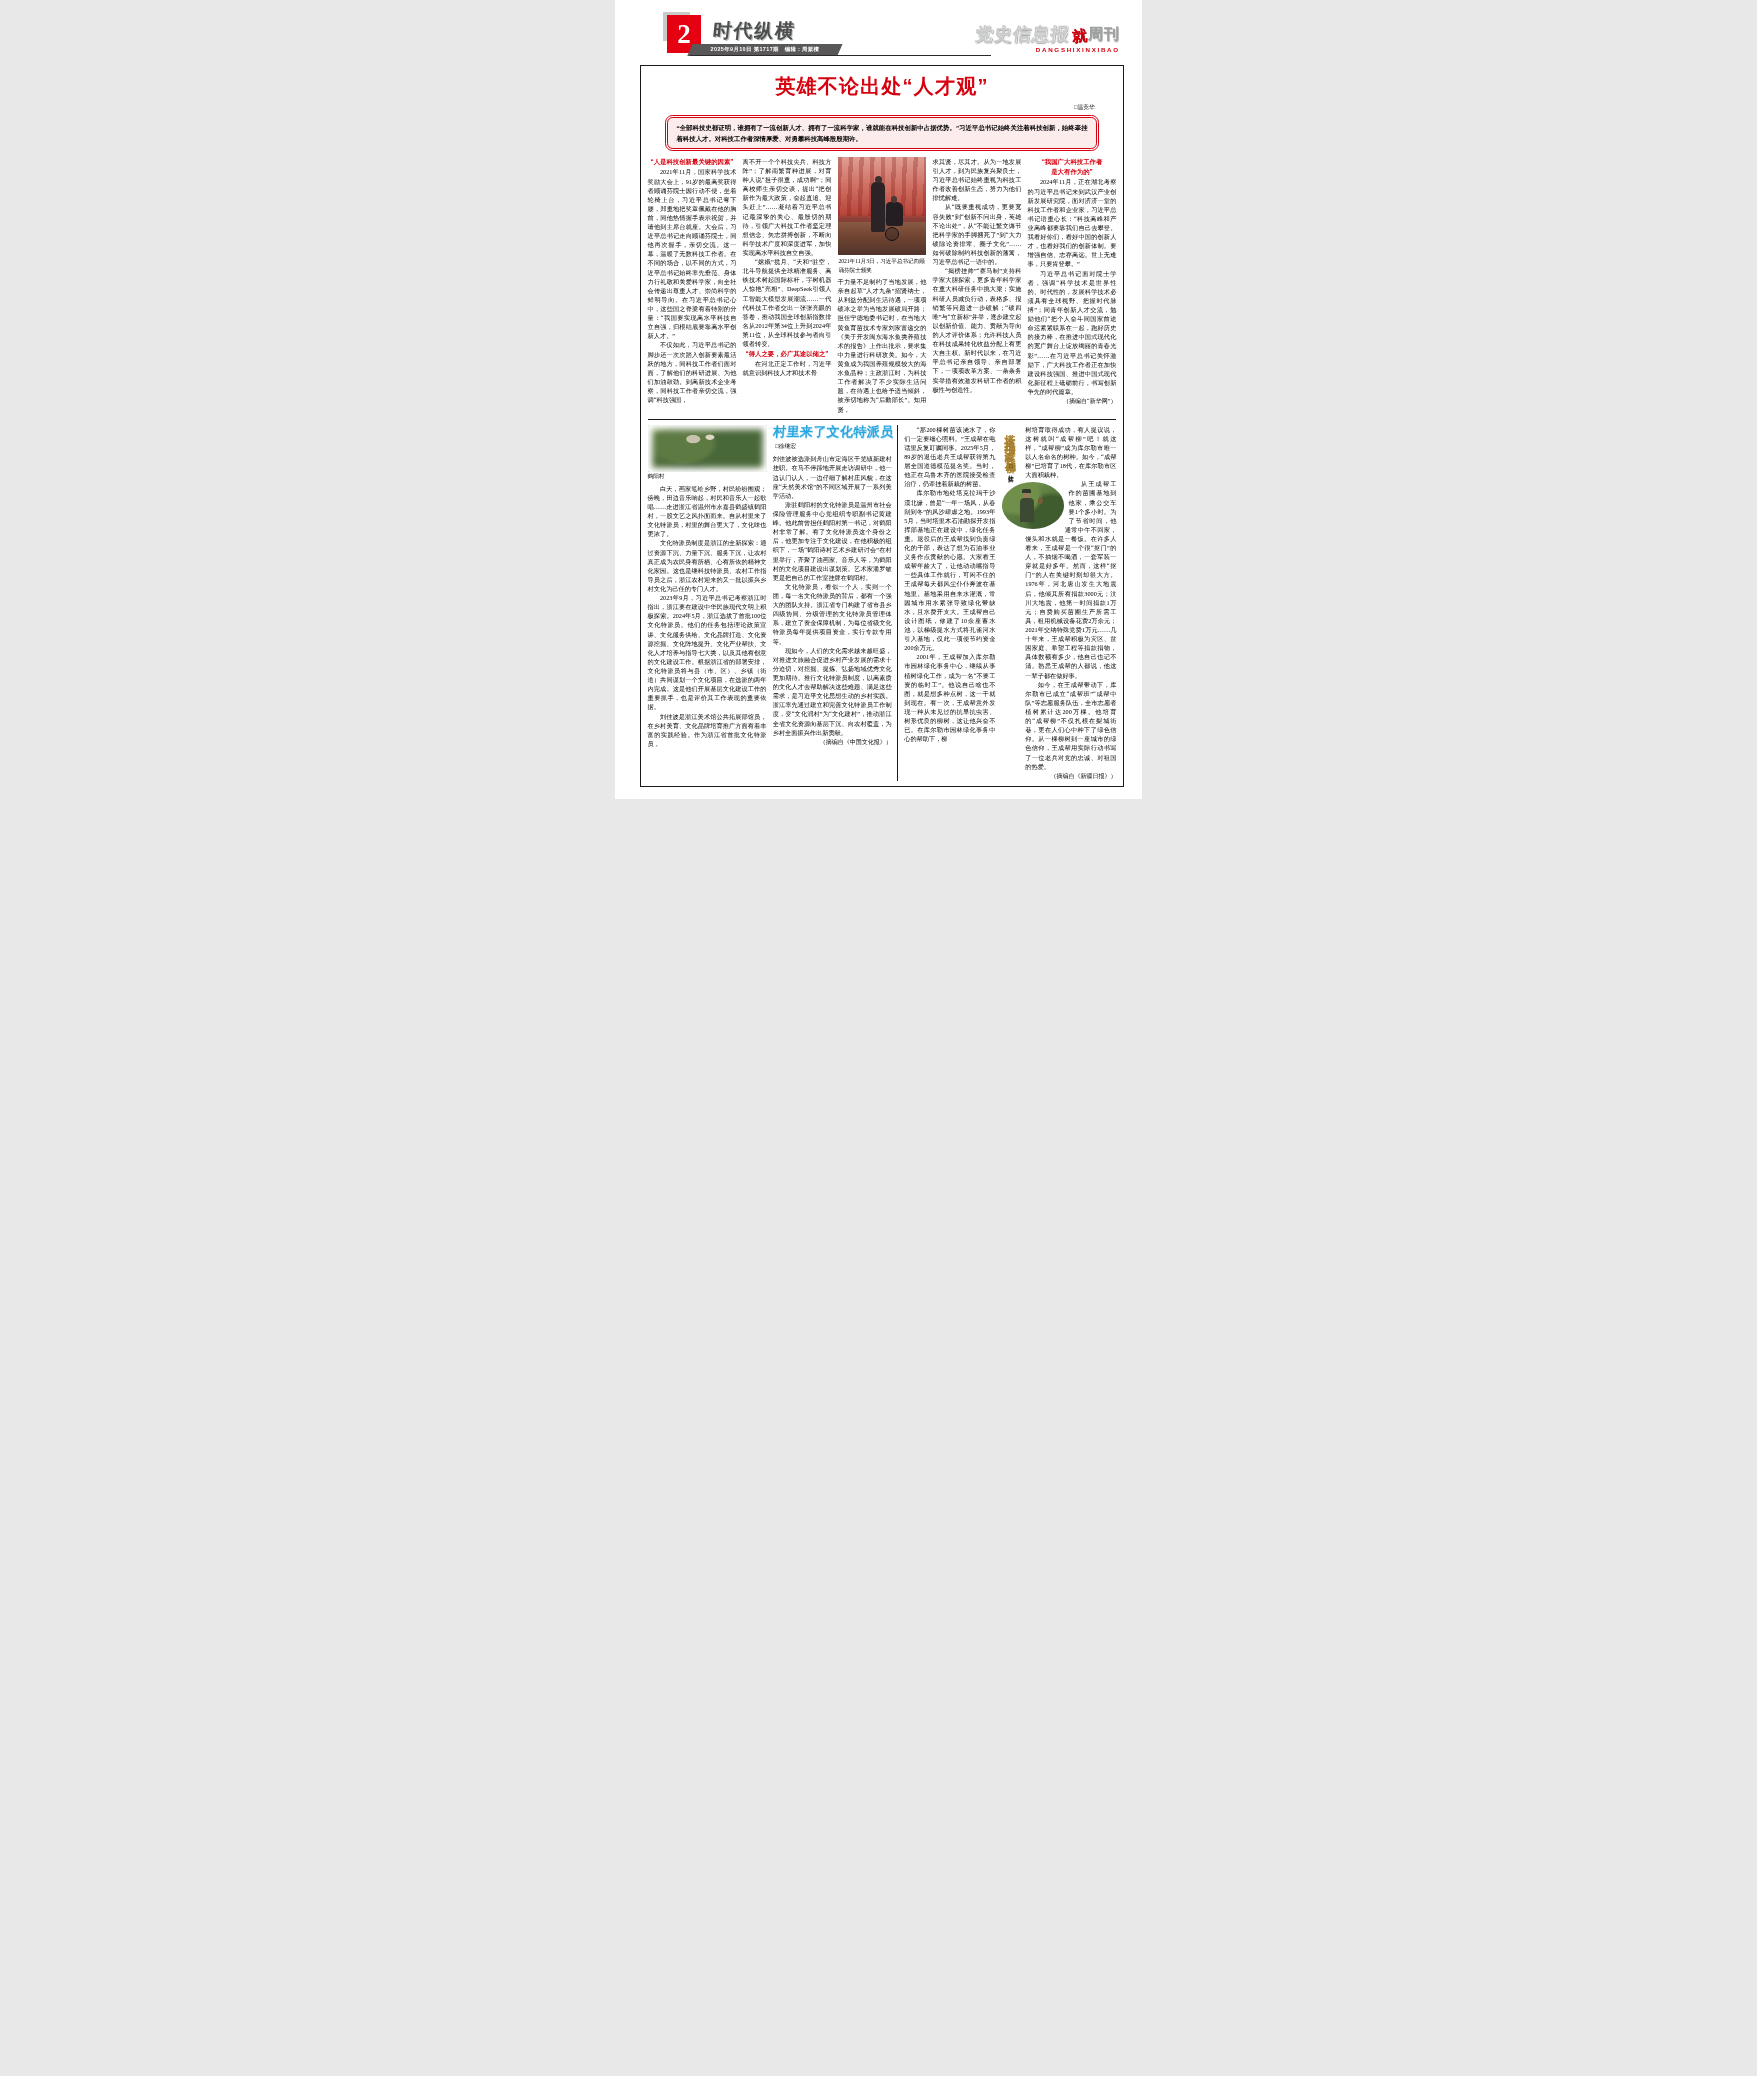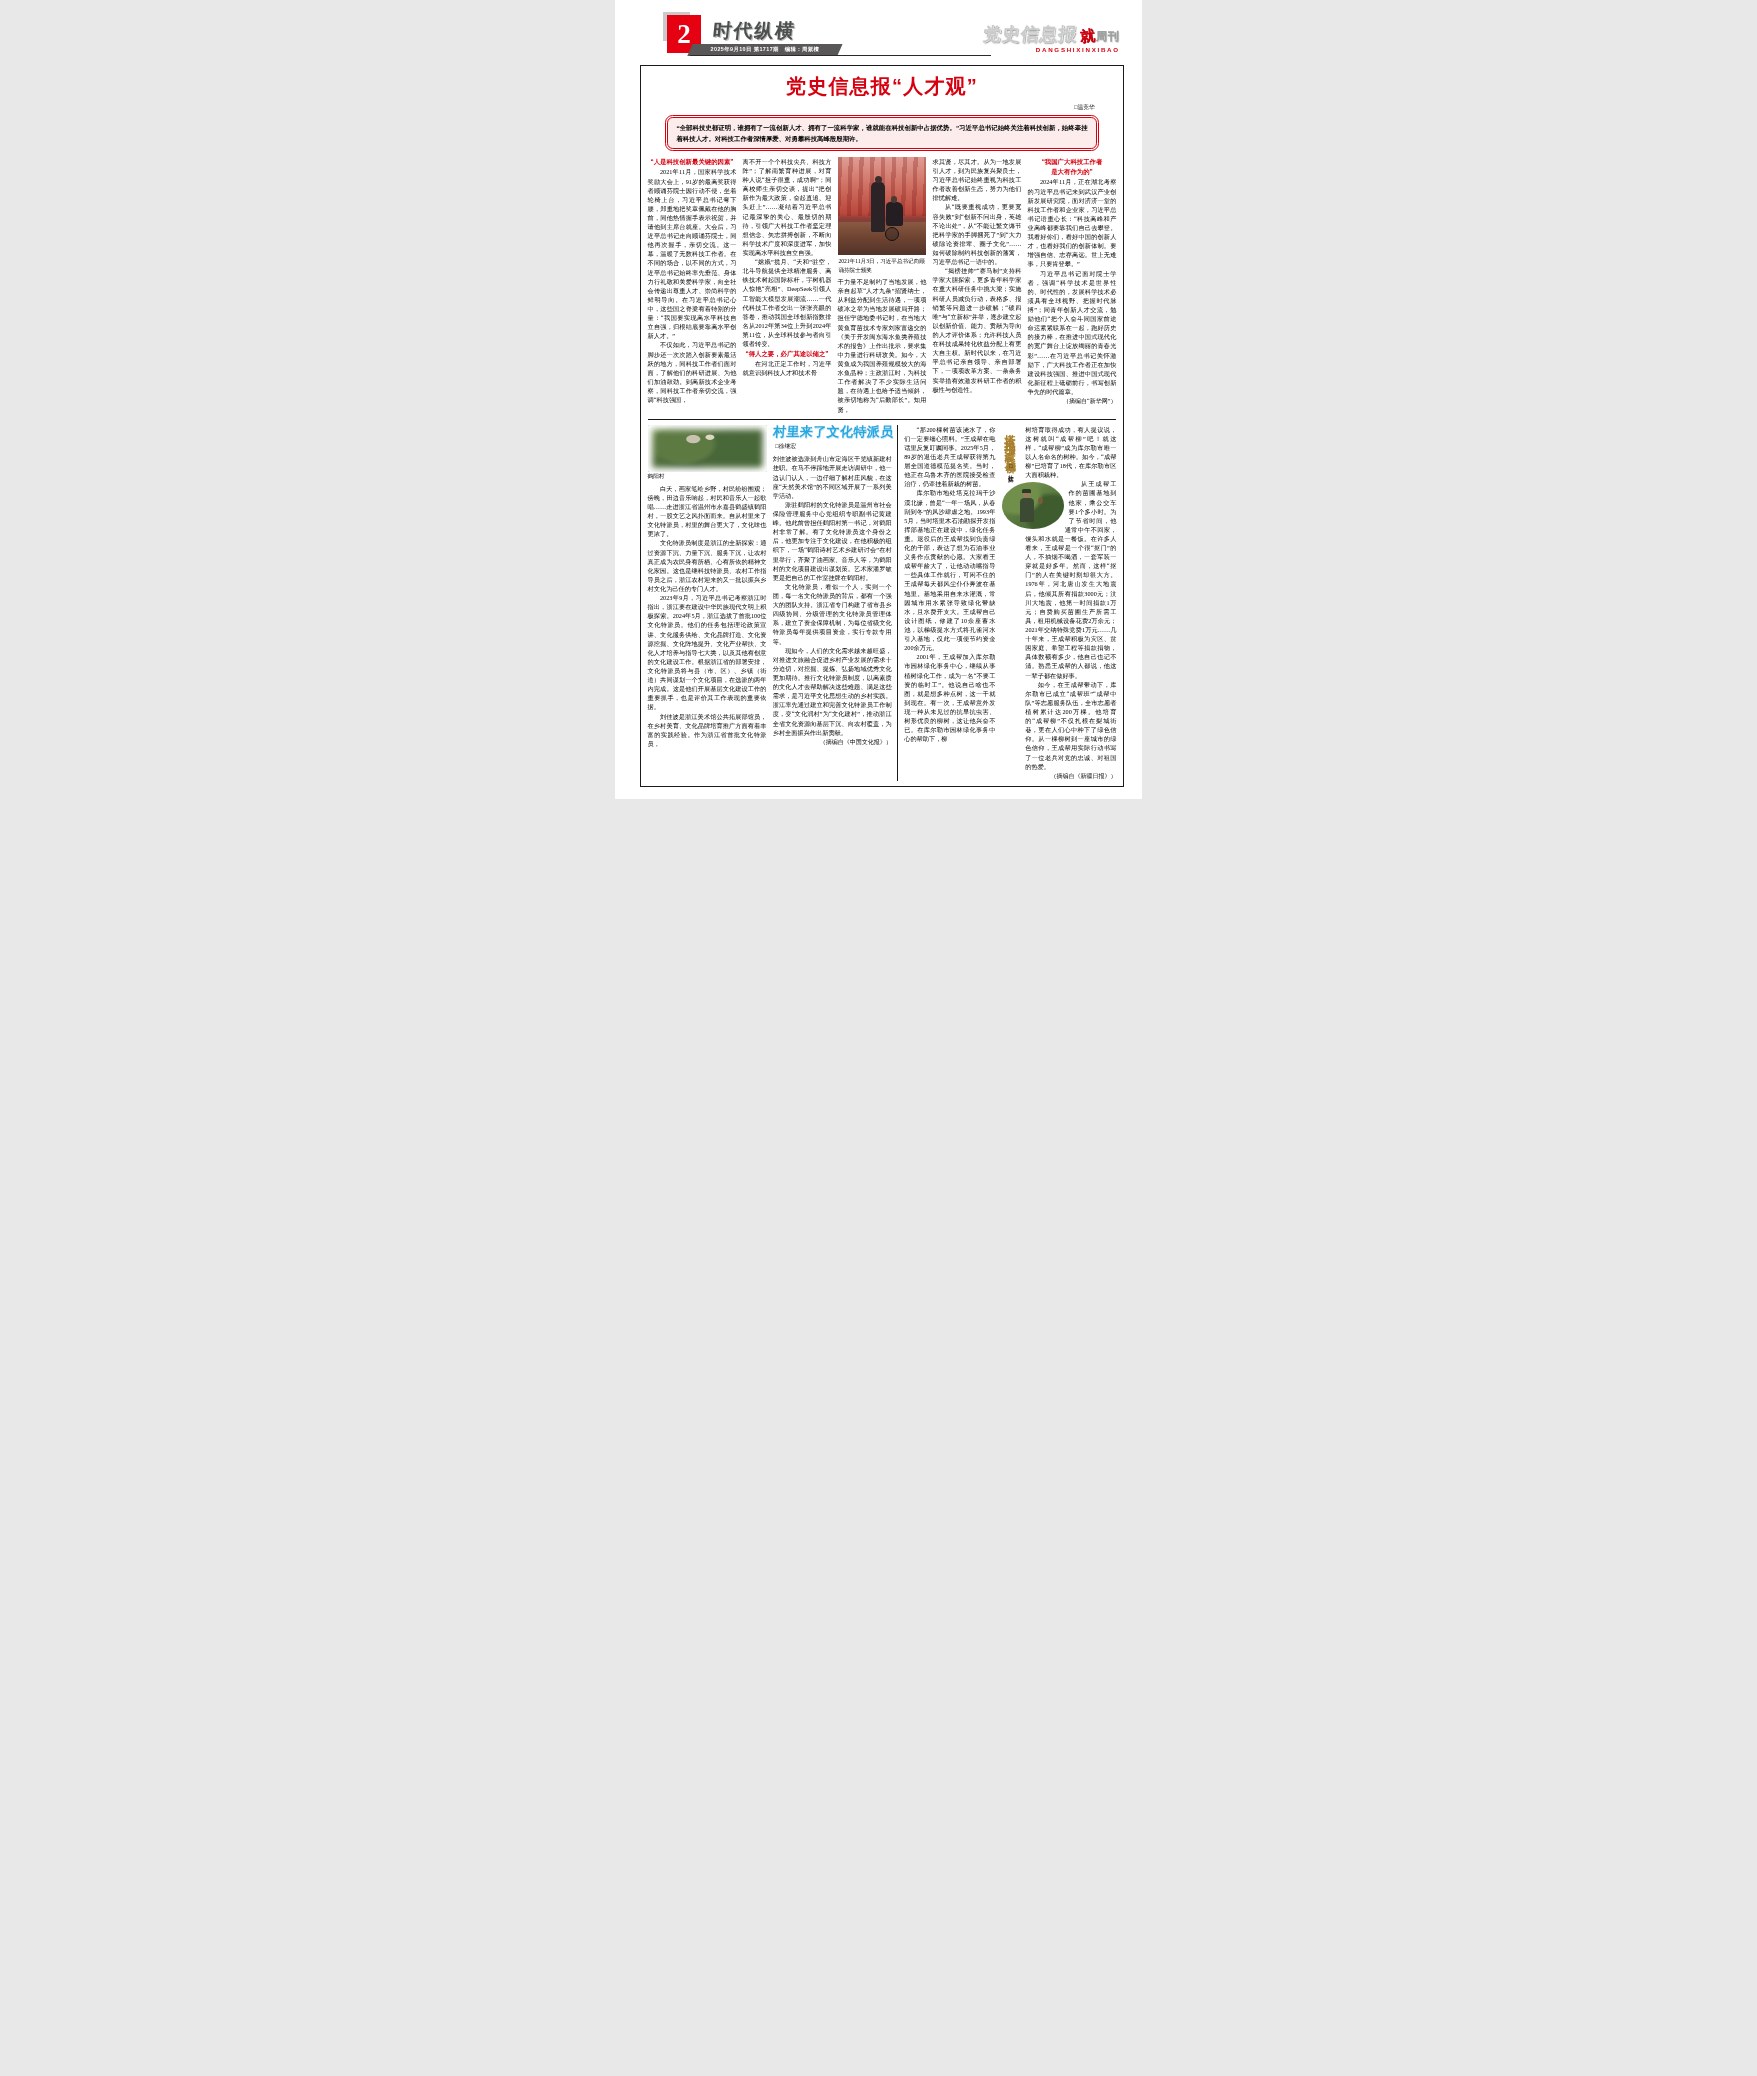--- a/index.html
+++ b/index.html
@@ -12,21 +12,21 @@
   .pagenum-ghost { position: absolute; left: -4.2px; top: -3.3px; width: 27px; height: 29px; background: #c9caca; }
   .pagenum { position: absolute; inset: 0; background: #e50112; color: #fff; font-size: 27px; font-weight: bold; text-align: center; line-height: 38px; font-family: "Liberation Serif", serif; }
   .section-name { position: absolute; left: 73px; top: 4.2px; color: #4d4e4e; font-family: "Liberation Sans", "DejaVu Sans", sans-serif; font-weight: 900; font-size: 19px; letter-spacing: 1.7px; transform: skewX(-6deg); text-shadow: 1.2px 1.2px 0 #bcbdbd; }
   .datebar { position: absolute; left: 50px; top: 30px; width: 150px; height: 11.6px; background: #595757; transform: skewX(-24deg); }
   .datebar span { display: block; transform: skewX(24deg); color: #fff; font-family: "Liberation Sans", sans-serif; font-weight: bold; font-size: 5.4px; line-height: 11.6px; text-align: center; letter-spacing: 0.4px; }
   .hdr-rule { position: absolute; left: 50px; right: 133px; top: 41px; border-bottom: 0.8px solid #2a2a2a; }
   .masthead { position: absolute; right: 4.2px; top: 7.5px; text-align: right; }
   .mh-row { display: flex; align-items: flex-end; justify-content: flex-end; }
   .mh-title { font-family: "Liberation Sans", sans-serif; font-weight: 900; font-size: 18px; letter-spacing: 0.8px; color: #c9caca; text-shadow: 0.4px 0.4px 0 #fff, 1.2px 1.2px 1.2px #9b9c9c; transform: skewX(-6deg); }
   .mh-mark { color: #d6000f; font-weight: 900; font-size: 15px; font-family: "Liberation Serif", serif; transform: rotate(-6deg); margin: 0 0.8px 0 3.3px; text-shadow: 0.4px 0.4px 0 #8d0000; }
-  .mh-weekly { font-family: "Liberation Sans", sans-serif; font-weight: 900; font-size: 11px; color: #fff; -webkit-text-stroke: 0.5px #9fa0a0; text-shadow: 0.8px 0.8px 0.8px #c2c2c2; letter-spacing: 0.8px; padding-bottom: 1.7px; }
+  .mh-weekly { font-family: "Liberation Sans", sans-serif; font-weight: 900; font-size: 15px; color: #fff; -webkit-text-stroke: 0.5px #9fa0a0; text-shadow: 0.8px 0.8px 0.8px #c2c2c2; letter-spacing: 0.8px; padding-bottom: 1.7px; }
   .mh-pinyin { color: #d6000f; font-family: "Liberation Sans", sans-serif; font-weight: 900; font-size: 6.2px; letter-spacing: 1.7px; margin-top: 0.8px; }
 
   
   .frame { border: 0.8px solid #1a1a1a; margin-top: 1.7px; padding: 5.8px 6.6px 5px; }
 
   
   .a1-title { text-align: center; color: #d6000f; font-family: "Liberation Sans", sans-serif; font-weight: 900; font-size: 20px; letter-spacing: 1.2px; margin-top: 1.7px; }
   .a1-byline { text-align: right; font-size: 5.8px; padding-right: 21.6px; margin: 2.5px 0 3.3px; color: #111; }
   .lede { border: 1.2px solid #d6000f; border-radius: 7.5px; padding: 1.2px; margin: 0 17.4px 5.8px; }
   .lede-inner { border: 0.6px solid #d6000f; border-radius: 5.8px; background: #fdecec; padding: 3.7px 8.3px; font-size: 6.4px; line-height: 1.75; text-align: justify; font-weight: bold; }
@@ -103,21 +103,21 @@
         <span class="mh-mark">就</span>
         <span class="mh-weekly">周刊</span>
       </div>
       <div class="mh-pinyin">DANGSHIXINXIBAO</div>
     </div>
   </div>
 
   <div class="frame">
 
     <div>
-      <div class="a1-title">党史信息报“人才观”</div>
+      <div class="a1-title">英雄不论出处“人才观”</div>
       <div class="a1-byline">□温竞华</div>
       <div class="lede">
         <div class="lede-inner">“全部科技史都证明，谁拥有了一流创新人才、拥有了一流科学家，谁就能在科技创新中占据优势。”习近平总书记始终关注着科技创新，始终牵挂着科技人才。对科技工作者深情厚爱、对勇攀科技高峰殷殷期许。</div>
       </div>
 
       <div class="a1cols">
         <div class="col">
           <div class="redhead">“人是科技创新最关键的因素”</div>
           <p>2021年11月，国家科学技术奖励大会上，91岁的最高奖获得者顾诵芬院士因行动不便，坐着轮椅上台，习近平总书记弯下腰，郑重地把奖章佩戴在他的胸前，同他热情握手表示祝贺，并请他到主席台就座。大会后，习近平总书记走向顾诵芬院士，同他再次握手，亲切交流。这一幕，温暖了无数科技工作者。在不同的场合，以不同的方式，习近平总书记始终率先垂范、身体力行礼敬和关爱科学家，向全社会传递出尊重人才、崇尚科学的鲜明导向。在习近平总书记心中，这些国之脊梁有着特别的分量：“我国要实现高水平科技自立自强，归根结底要靠高水平创新人才。”</p>
           <p>不仅如此，习近平总书记的脚步还一次次踏入创新要素最活跃的地方，同科技工作者们面对面，了解他们的科研进展、为他们加油鼓劲。到高新技术企业考察，同科技工作者亲切交流，强调“科技强国，</p>

